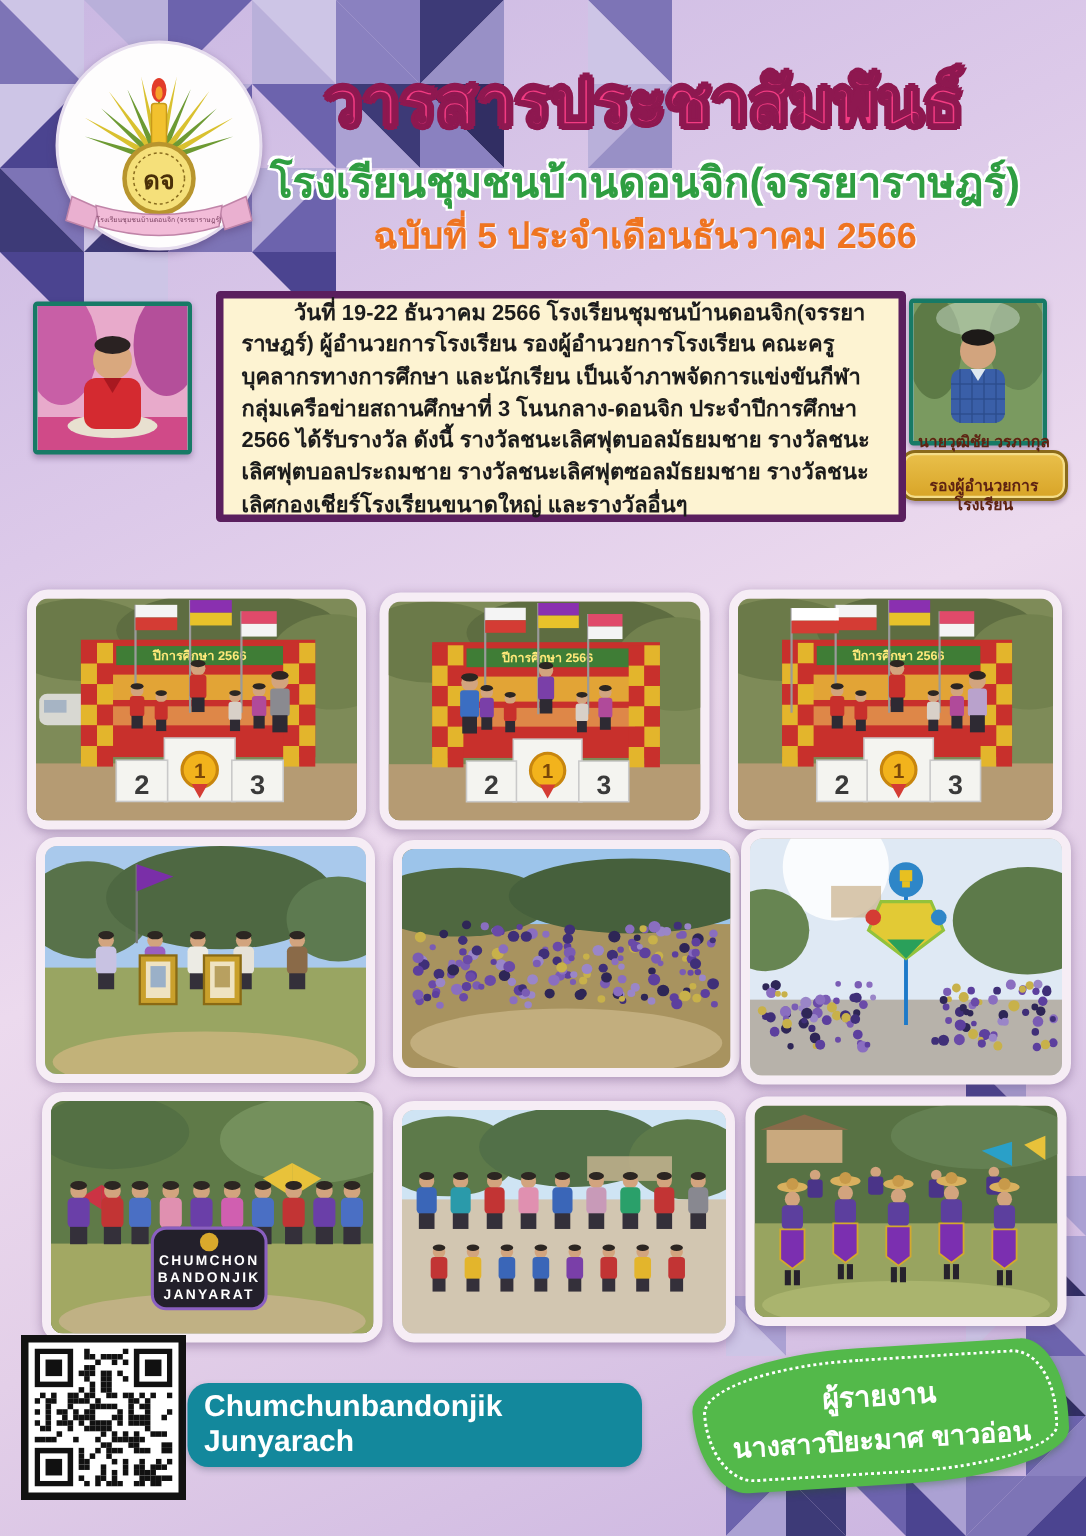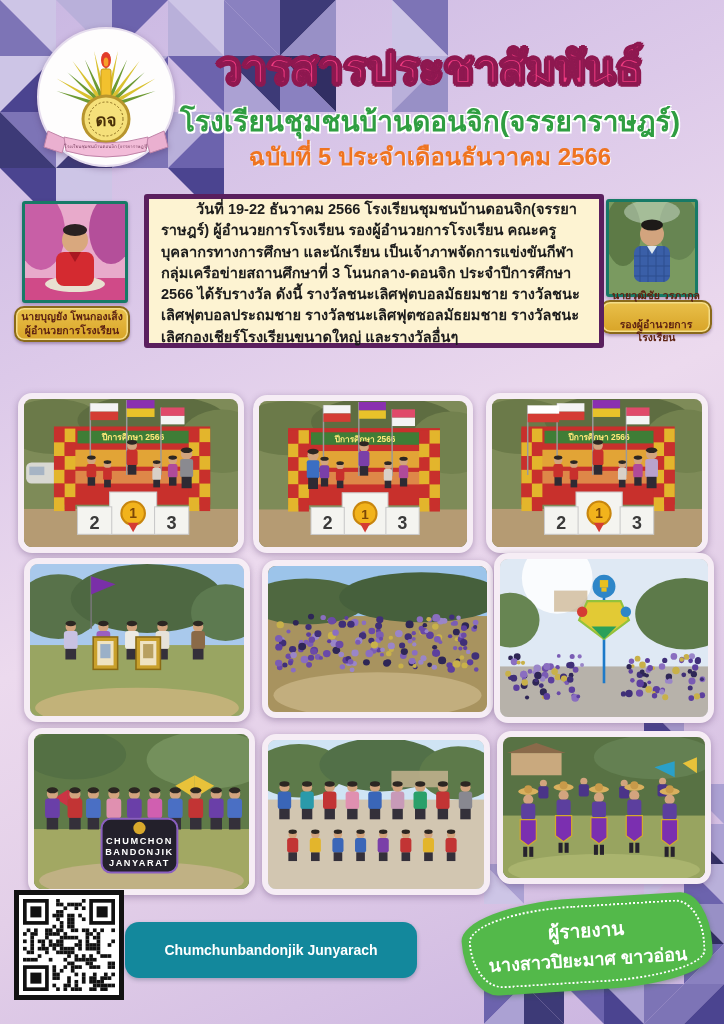--- a/index.html
+++ b/index.html
@@ -49,22 +49,22 @@
   .ph6{left:494px;top:553px;width:208px;height:158px;}
   .ph7{left:28px;top:728px;width:215px;height:155px;}
   .ph8{left:262px;top:734px;width:216px;height:149px;}
   .ph9{left:497px;top:731px;width:202px;height:141px;}
   .signtxt{fill:#fff;font-size:9px;font-weight:bold;letter-spacing:1.5px;text-anchor:middle;
     font-family:"Liberation Sans",sans-serif;}
   
   .qr{left:14px;top:890px;width:92px;height:92px;background:#fff;border:5px solid #121212;padding:4px;}
   .qr svg{display:block;width:100%;height:100%;}
   .fbpill{left:125px;top:922px;width:292px;height:56px;background:#13889c;border-radius:14px;
-    display:flex;align-items:center;justify-content:center;color:#fff;font-weight:bold;font-size:14px;
-    box-shadow:0 2px 4px rgba(40,60,80,.3);}
+    display:flex;align-items:center;justify-content:center;color:#fff;font-weight:bold;font-size:20px;
+    box-shadow:0 2px 4px rgba(40,60,80,.3);padding-left:11px;}
   .reporter{left:462px;top:898px;width:250px;height:92px;background:#53b94a;
     border-radius:46% 12% 44% 14% / 40% 58% 34% 62%;transform:rotate(-3.5deg);
     display:flex;flex-direction:column;align-items:center;justify-content:center;
     color:#fff;font-weight:bold;text-align:center;box-shadow:0 2px 5px rgba(40,80,40,.35);}
   .reporter::before{content:"";position:absolute;inset:7px;border:2.5px dotted #fff;border-radius:inherit;}
   .reporter .l1{font-size:19px;}
   .reporter .l2{font-size:18px;}
 </style>
 </head>
 <body>
@@ -188,24 +188,20 @@
       <rect width="100" height="96" fill="#e8aacb"></rect>
       <ellipse cx="16" cy="28" rx="24" ry="38" fill="#c85fa6"></ellipse>
       <ellipse cx="86" cy="26" rx="22" ry="34" fill="#b44f9a"></ellipse>
       <rect y="74" width="100" height="22" fill="#d04a88"></rect>
       <ellipse cx="50" cy="80" rx="30" ry="8" fill="#e8e0d0"></ellipse>
       <circle cx="50" cy="36" r="13" fill="#d9a87e"></circle>
       <ellipse cx="50" cy="26" rx="12" ry="6" fill="#2a2222"></ellipse>
       <rect x="31" y="48" width="38" height="34" rx="8" fill="#d42a30"></rect>
       <polygon points="44,48 56,48 50,58" fill="#a81820"></polygon>
     </svg>
-  </div>
-  <div class="layer badge b-left">
-    <span>นายบุญยัง โพนกองเส็ง</span>
-    <span>ผู้อำนวยการโรงเรียน</span>
   </div>
 
   <div class="layer portrait p-right">
     <svg viewBox="0 0 86 92" preserveAspectRatio="none">
       <rect width="86" height="92" fill="#7a9a60"></rect>
       <ellipse cx="14" cy="30" rx="18" ry="34" fill="#5d7a46"></ellipse>
       <ellipse cx="70" cy="26" rx="20" ry="32" fill="#678552"></ellipse>
       <ellipse cx="43" cy="10" rx="28" ry="12" fill="#cfe0d0" opacity=".5"></ellipse>
       <circle cx="43" cy="32" r="12" fill="#d2a47e"></circle>
       <ellipse cx="43" cy="23" rx="11" ry="5.5" fill="#1d1a18"></ellipse>

